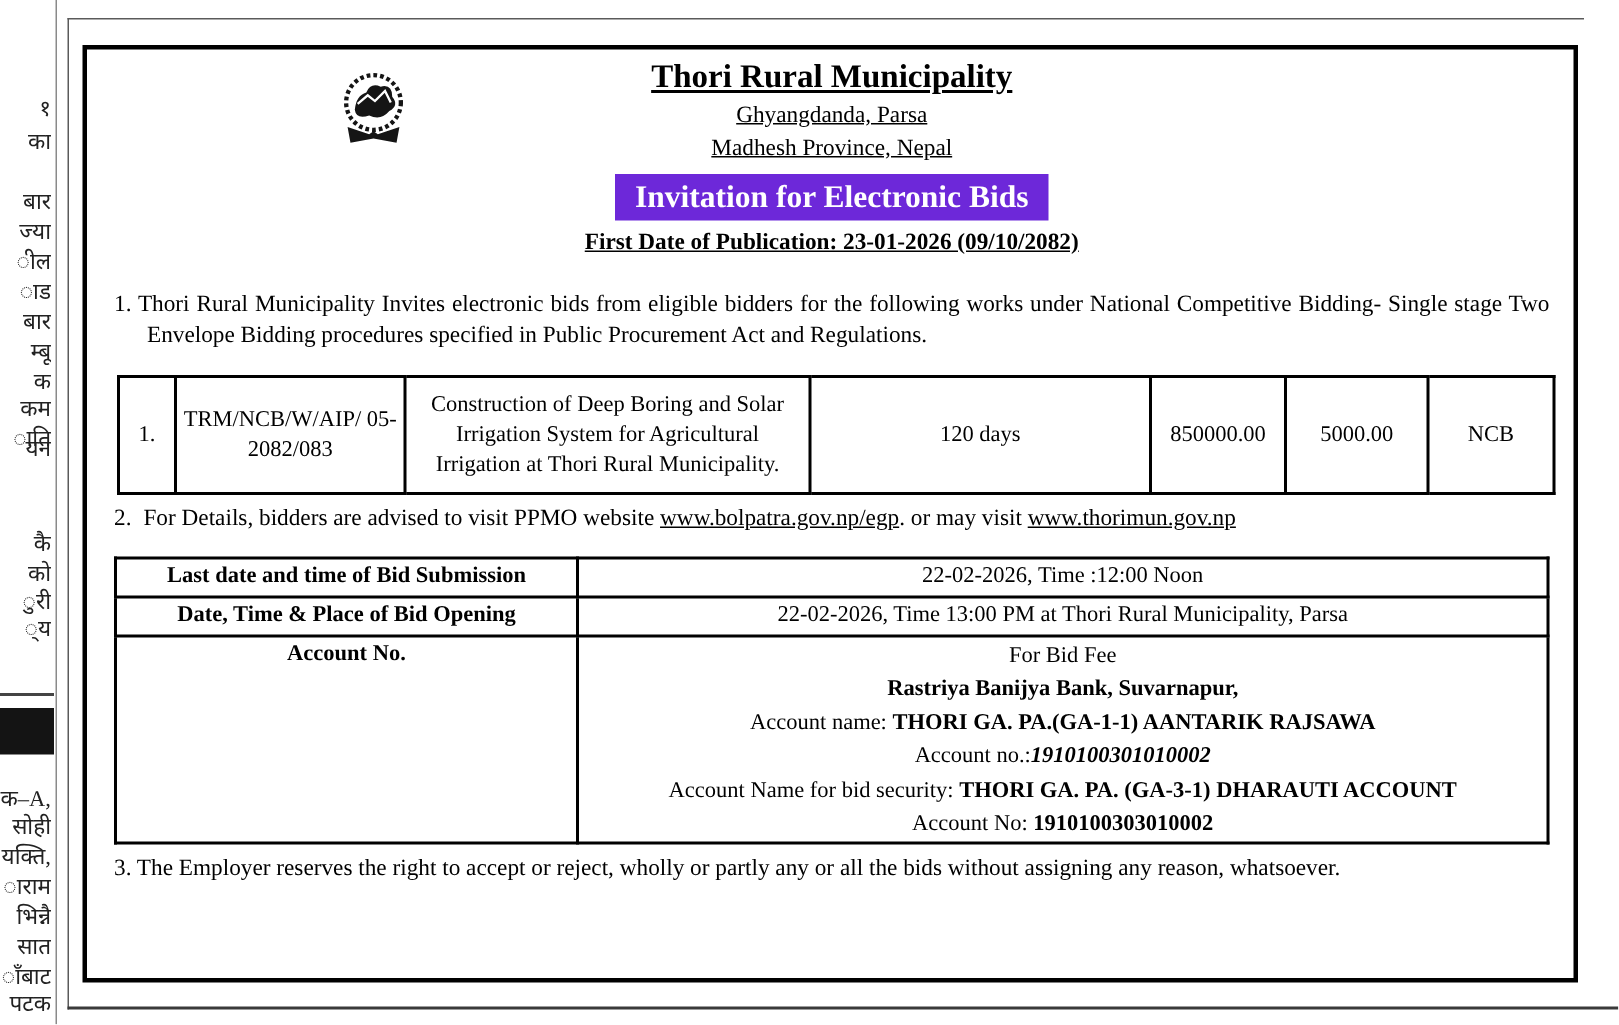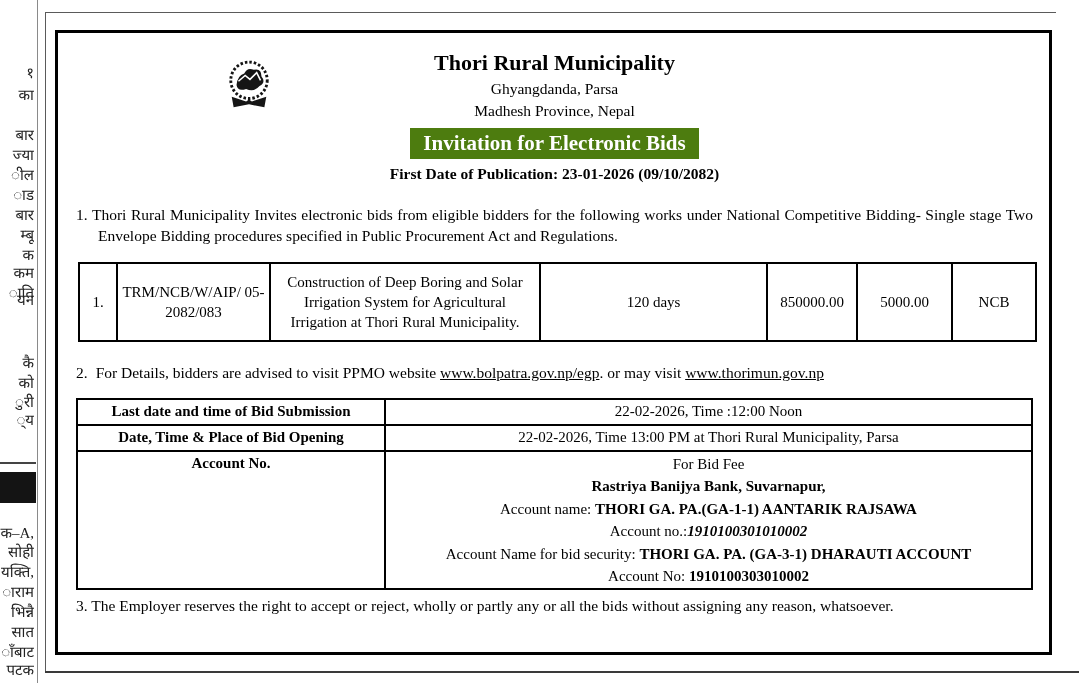--- a/index.html
+++ b/index.html
@@ -18,32 +18,32 @@
   
   .outer-frame { position:absolute; left:45px; top:12px; width:1010px; height:660px;
     border-left:1px solid #5a5a5a; border-top:1px solid #5a5a5a; }
   .bottom-rule { position:absolute; left:45px; top:671px; width:1034px; height:0; border-top:2px solid #3a3a3a; }
   
   .notice {
     position:absolute; left:55px; top:30px; width:997px; height:625px;
     border:3px solid #000; box-sizing:border-box; background:#fff;
     padding:0 16px 0 18px; overflow:hidden;
   }
-  .header { position:relative; text-align:center; margin-top:16px; }
+  .header { position:relative; text-align:center; margin-top:4px;text-decoration:underline; }
   .logo { position:absolute; left:149px; top:6px; width:48px; height:66px; }
   .t1 { font-size:22px; font-weight:bold; line-height:28px; }
   .t2 { font-size:22px; font-weight:bold; line-height:28px; margin-top:3px; }
   .addr { font-size:15.5px; line-height:20px; margin-top:2px; }
   .banner-wrap { text-align:center; margin-top:7px; }
-  .banner { display:inline-block; background:#4d7c0f; color:#fff; font-size:21px; font-weight:bold;
+  .banner { display:inline-block; background:#6d28d9; color:#fff; font-size:21px; font-weight:bold;
     line-height:25px; padding:3px 13px 3px; }
   .pub { text-align:center; font-weight:bold; font-size:15.5px; line-height:20px; margin-top:5px; }
   .para { font-size:15.5px; line-height:21px; }
   .para1 { margin-top:20px; text-align:justify; padding-left:22px; text-indent:-22px; }
-  .para2 { margin-top:20px; }
+  .para2 { margin-top:5px; }
   .para2 .num { margin-right:8px; }
   .doclink { color:#000; text-decoration:underline; cursor:pointer; }
   .para3 { margin-top:5px; }
   
   table { border-collapse:collapse; table-layout:fixed; }
   .table1 { margin-top:6px; margin-left:2px; width:957px; }
   .table1 th, .table1 td {
     border:2px solid #000; text-align:center; vertical-align:middle;
     font-size:15px; line-height:20px; padding:2px 4px; overflow:hidden;
   }

